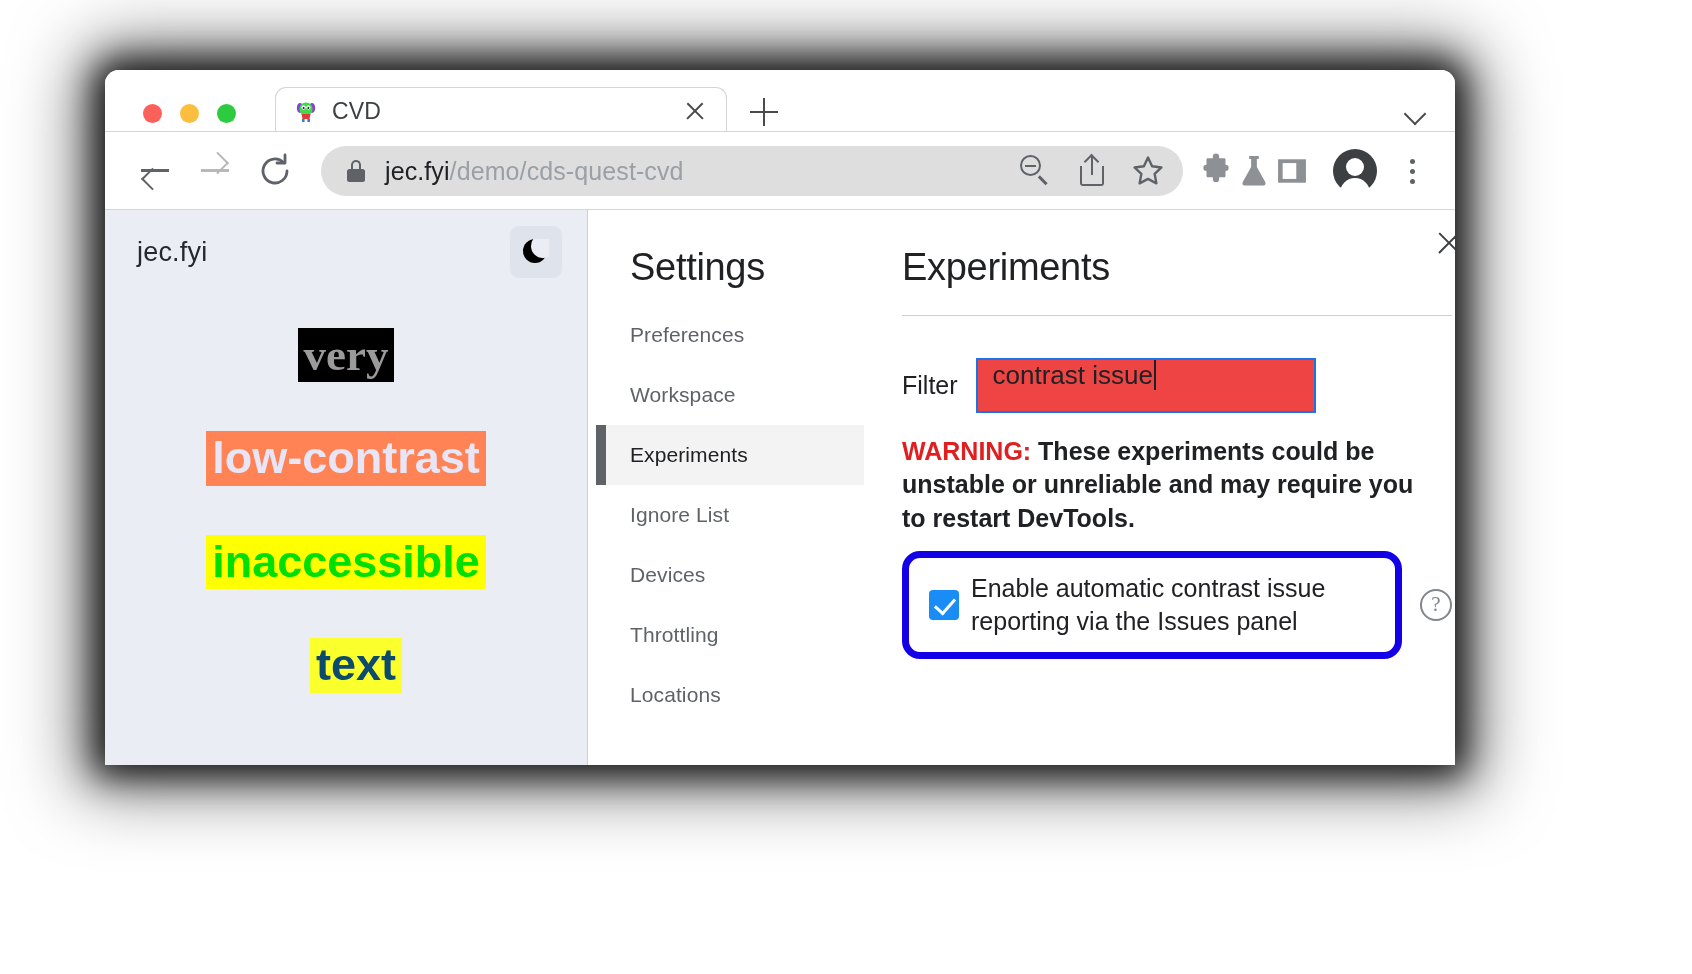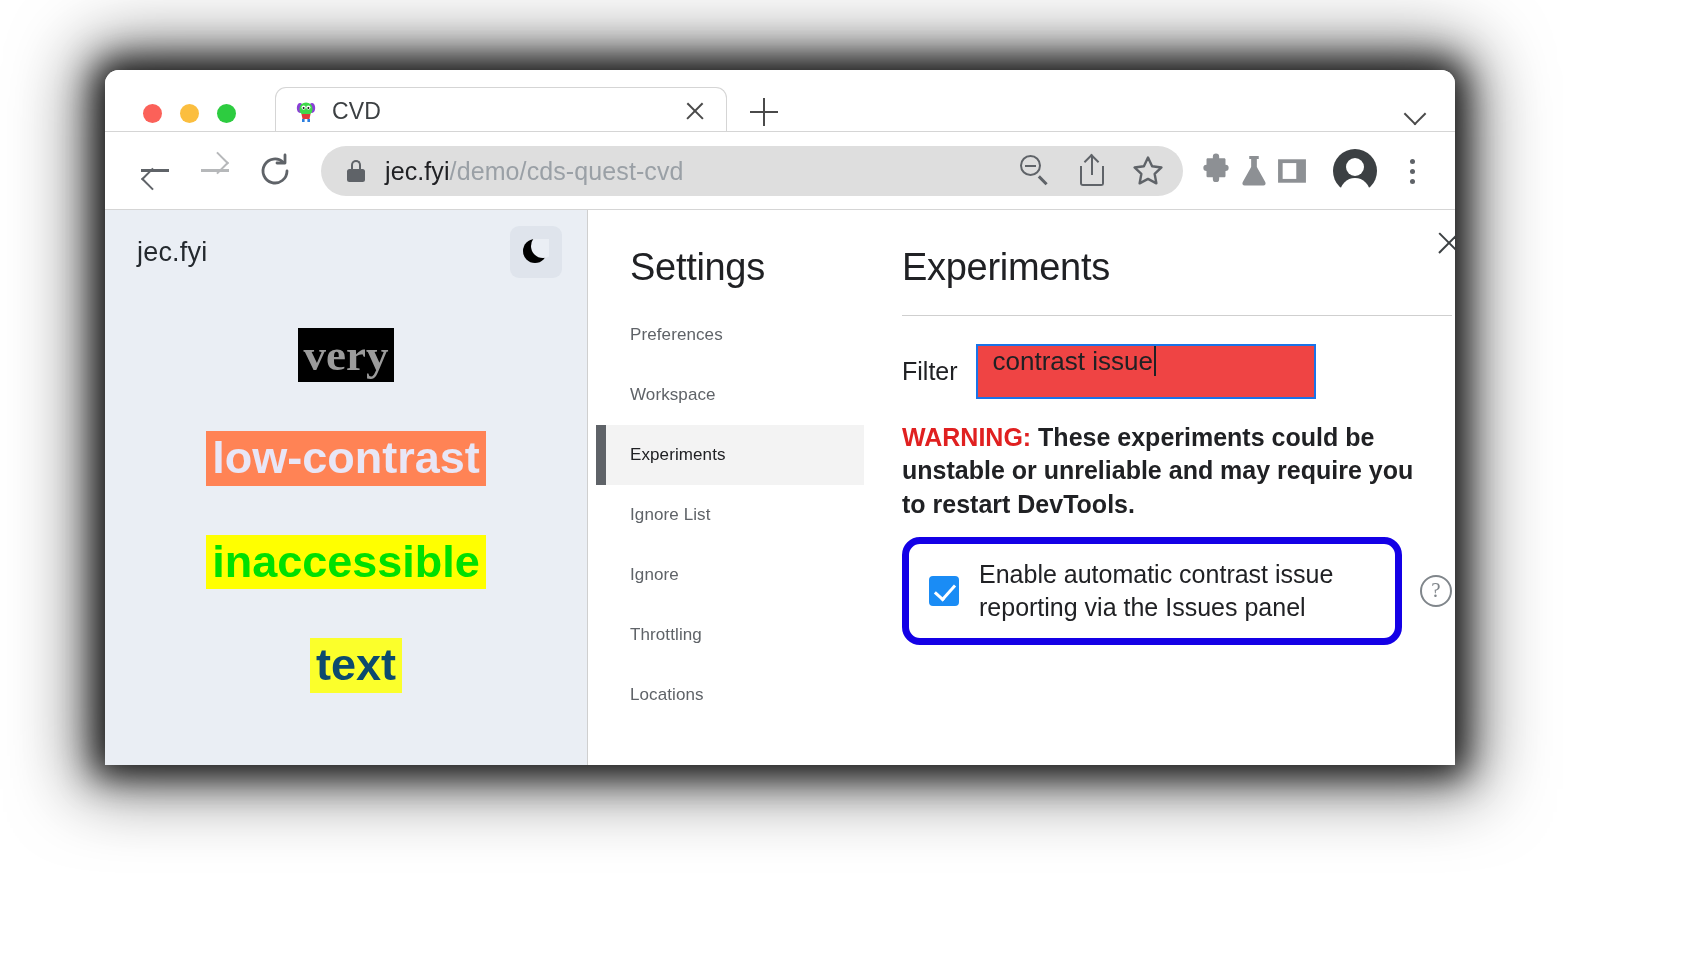--- a/index.html
+++ b/index.html
@@ -372,21 +372,21 @@
     color: #202124;
     padding-left: 34px;
     margin-bottom: 16px;
     letter-spacing: -.3px;
   }
   .dt-navitem {
     height: 60px;
     display: flex;
     align-items: center;
     padding-left: 34px;
-    font-size: 17px;
+    font-size: 21px;
     color: #5f6368;
     position: relative;
     letter-spacing: .1px;
   }
   .dt-navitem.selected {
     background: #f3f3f3;
     color: #202124;
   }
   .dt-navitem.selected::before {
     content: "";
@@ -408,21 +408,21 @@
   }
   .dt-divider {
     margin-top: 26px;
     height: 1px;
     background: #cfcfcf;
   }
 
   .filter-row {
     display: flex;
     align-items: center;
-    margin-top: 28px;
+    margin-top: 42px;
     gap: 18px;
   }
   .filter-label {
     font-size: 25px;
     color: #202124;
   }
   .filter-input {
     flex: 0 0 auto;
     width: 340px;
     height: 55px;
@@ -456,21 +456,21 @@
     display: flex;
     align-items: center;
     gap: 18px;
   }
   .exp-highlight {
     border: 7px solid #1400e6;
     border-radius: 18px;
     padding: 14px 22px 14px 20px;
     display: flex;
     align-items: center;
-    gap: 20px;
+    gap: 12px;
     flex: 0 0 auto;
     width: 500px;
   }
   .checkbox {
     width: 30px; height: 30px;
     flex: 0 0 30px;
     background: #1a8cf5;
     border-radius: 4px;
     position: relative;
   }
@@ -629,21 +629,21 @@
           <div class="dt-navitem">
             <span>Workspace</span>
           </div>
           <div class="dt-navitem selected">
             <span>Experiments</span>
           </div>
           <div class="dt-navitem">
             <span>Ignore List</span>
           </div>
           <div class="dt-navitem">
-            <span>Ignore</span>
+            <span>Devices</span>
           </div>
           <div class="dt-navitem">
             <span>Throttling</span>
           </div>
           <div class="dt-navitem">
             <span>Locations</span>
           </div>
         </div>
 
         <div class="dt-main">

